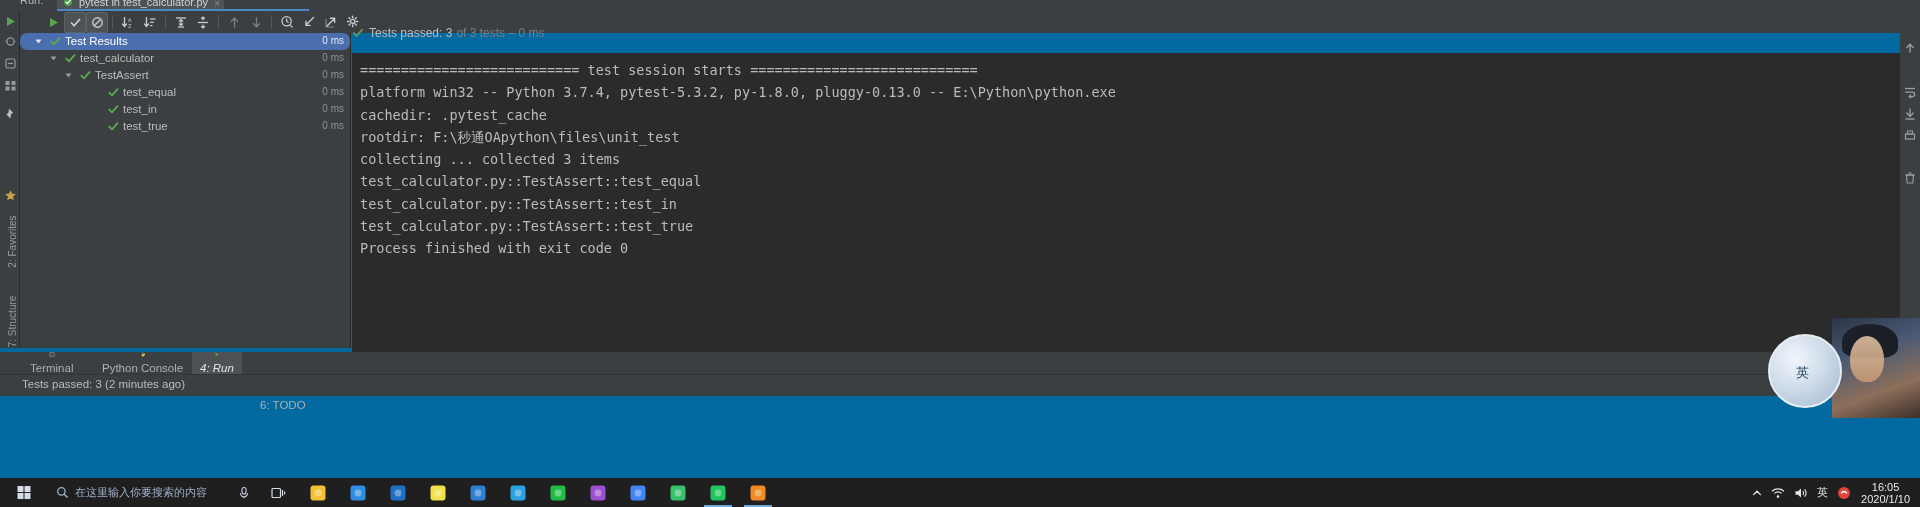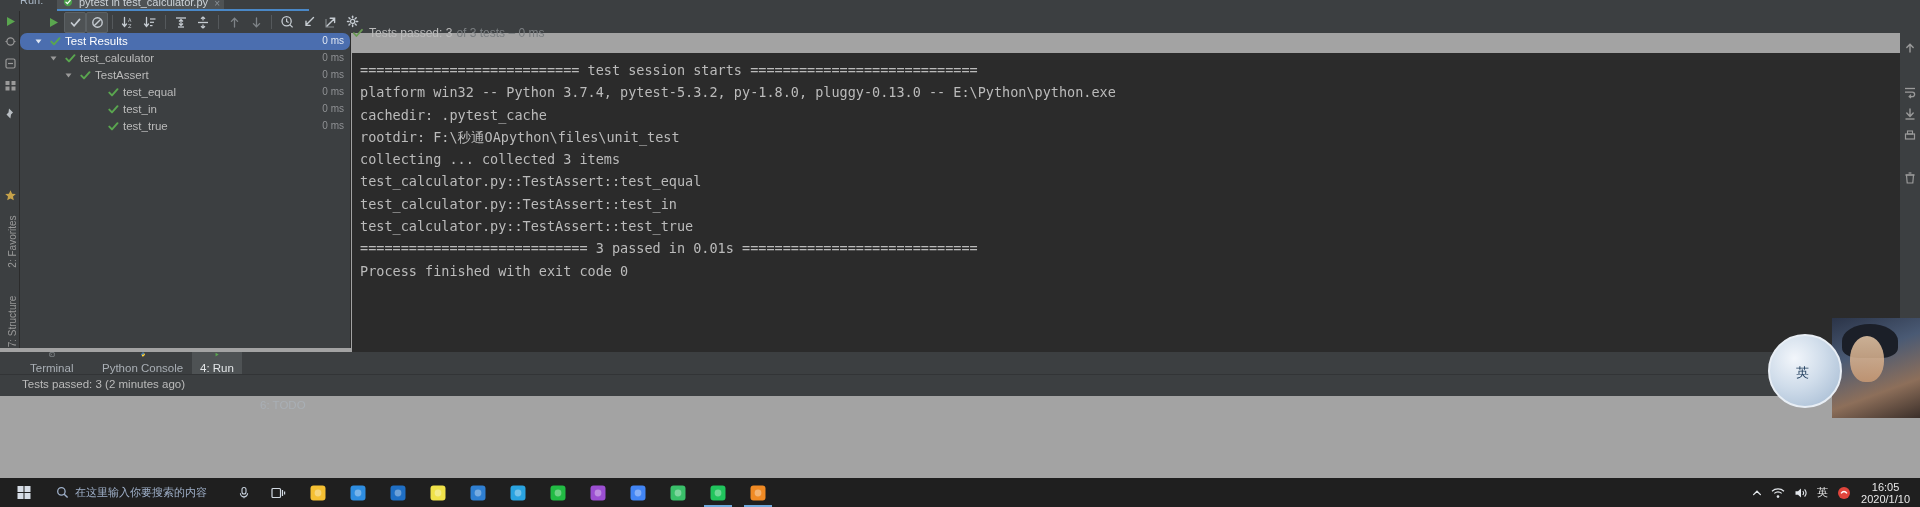--- a/index.html
+++ b/index.html
@@ -5,21 +5,21 @@
   * { margin:0; padding:0; box-sizing:border-box; }
   html,body{
     width:1920px; height:507px; overflow:hidden;
     background:#3c3f41;
     font-family:"Liberation Sans", sans-serif;
     -webkit-font-smoothing:antialiased;
   }
   #root{ position:relative; width:1920px; height:507px; }
 
   
-  .ide{ position:absolute; left:0; top:0; width:1920px; height:478px; background:#a3a3a3; }
+  .ide{ position:absolute; left:0; top:0; width:1920px; height:478px; background:#0369a1; }
 
   
   .tabstrip{ position:absolute; left:0; top:0; width:1920px; height:11px; background:#3c3f41; overflow:hidden; }
   .tabstrip .runlbl{ position:absolute; left:20px; top:-6px; font-size:11px; color:#a9b7c6; white-space:nowrap; }
   .tabstrip .tab{ position:absolute; left:57px; top:-7px; height:18px; padding:0 16px 0 22px;
       background:#4e5254; color:#cdd3d8; font-size:11px; line-height:18px; white-space:nowrap; border-radius:2px 2px 0 0; }
   .tabstrip .tabicon{ position:absolute; left:6px; top:4px; width:10px; height:10px; }
   .tabstrip .underline{ position:absolute; left:57px; top:9px; width:252px; height:2px; background:#4a88c7; }
   .tabstrip .xmark{ position:absolute; right:4px; top:2px; font-size:10px; color:#8a9197; }
 
@@ -318,21 +318,20 @@
           <div class="cline">=========================== test session starts ============================</div>
           <div class="cline">platform win32 -- Python 3.7.4, pytest-5.3.2, py-1.8.0, pluggy-0.13.0 -- E:\Python\python.exe</div>
           <div class="cline">cachedir: .pytest_cache</div>
           <div class="cline">rootdir: F:\秒通OApython\files\unit_test</div>
           <div class="cline">collecting ... collected 3 items</div>
           <div class="cline"></div>
           <div class="cline">test_calculator.py::TestAssert::test_equal</div>
           <div class="cline">test_calculator.py::TestAssert::test_in</div>
           <div class="cline">test_calculator.py::TestAssert::test_true</div>
           <div class="cline"></div>
-          <div class="cline">============================ 3 passed in 0.01s =============================</div>
           <div class="cline"></div>
           <div class="cline">Process finished with exit code 0</div>
         </div>
 
     </div>
 
     <div class="crgutter">
       <svg class="ci" style="top:8px" viewBox="0 0 14 14">
         <path d="M7 11 V3.5 M3.8 6.6 L7 3.2 L10.2 6.6" stroke="#9a9a9a" stroke-width="1.4" fill="none" stroke-linecap="round"></path>
         </svg>
@@ -363,21 +362,21 @@
           </svg>
           <span>Terminal</span>
         </div>
         <div class="btab" style="left: 94px;">
           <svg class="bi" viewBox="0 0 12 12">
             <path d="M6 1.2 c-2.3 0-2.2 1-2.2 1 v1.2 h2.3 v0.5 H2.9 s-1.5-.2-1.5 2.2 1.3 2.3 1.3 2.3 h0.9 V7.2 s-0.05-1.3 1.3-1.3 h2.3 s1.2 .03 1.2-1.2 V2.4 s0.2-1.2-2.4-1.2z" fill="#4b8bbe"></path>
             <path d="M6 10.8 c2.3 0 2.2-1 2.2-1 V8.6 H5.9 V8.1 h3.2 s1.5 .2 1.5-2.2-1.3-2.3-1.3-2.3 h-0.9 v1.2 s0.05 1.3-1.3 1.3 H4.8 s-1.2-.03-1.2 1.2 v2.3 s-0.2 1.2 2.4 1.2z" fill="#ffd43b"></path>
           </svg>
           <span>Python Console</span>
         </div>
-        <div class="btab active" style="left: 192px;">
+        <div class="btab active" style="left: 192px; font-style: italic;">
           <svg class="bi" viewBox="0 0 12 12">
             <path d="M2.5 1.5 L10 6 L2.5 10.5 Z" fill="#5aa64f"></path>
           </svg>
           <span>4: Run</span>
         </div>
         <div class="btab" style="left: 252px; gap: 47px;">
           <svg class="bi" viewBox="0 0 12 12">
             <g stroke="#b6bcc2" stroke-width="1.2">
               <line x1="1" y1="2.5" x2="11" y2="2.5"></line>
               <line x1="1" y1="6" x2="11" y2="6"></line>

